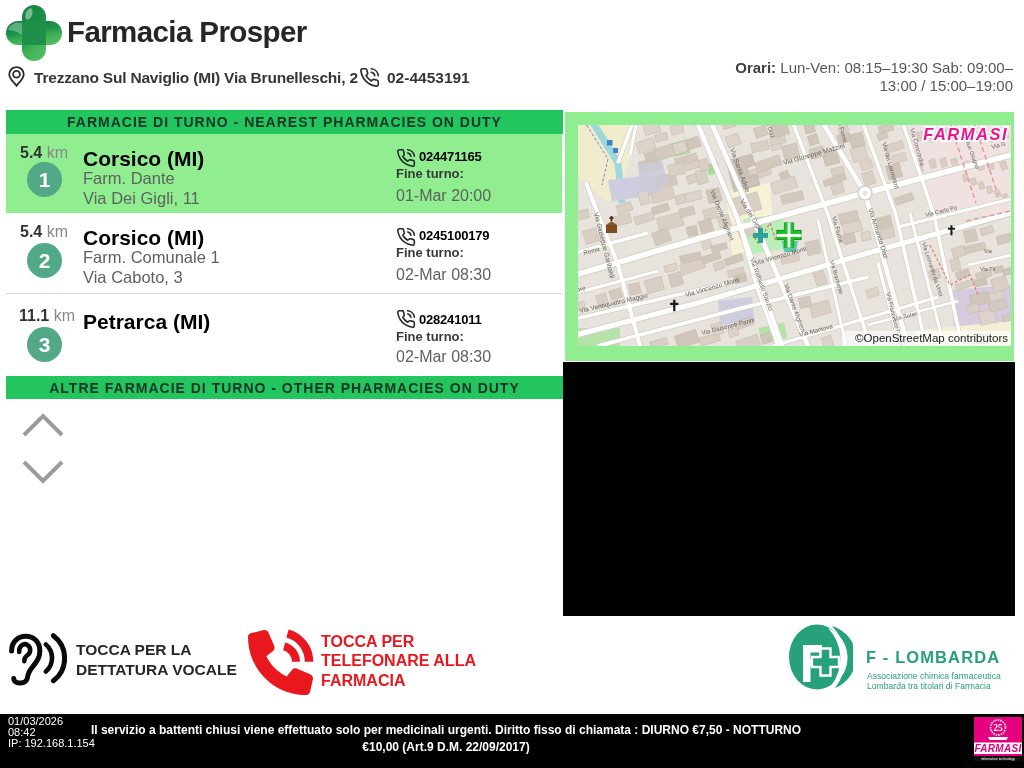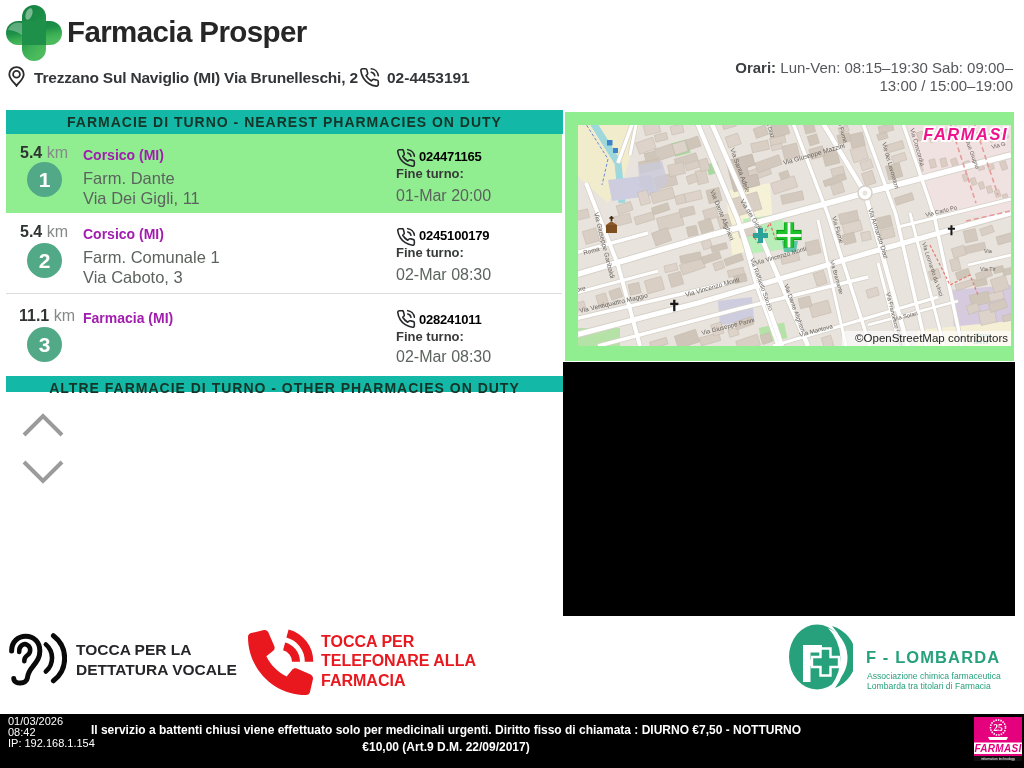--- a/index.html
+++ b/index.html
@@ -1,27 +1,27 @@
 <!DOCTYPE html>
 <html><head>
 <meta charset="utf-8">
 <style>
 html,body{margin:0;padding:0;}
 body{width:1024px;height:768px;position:relative;overflow:hidden;background:#fff;
   font-family:"Liberation Sans",sans-serif;}
 .abs{position:absolute;}
-.band{position:absolute;left:6px;width:557px;height:24px;background:#14b8a6;
+.band{position:absolute;left:6px;width:557px;height:24px;background:#22c55e;
   color:#143527;font-weight:bold;font-size:14px;text-align:center;line-height:24px;
   letter-spacing:1px;}
 .row{position:absolute;left:6px;width:556px;height:79px;}
 .dist{position:absolute;left:14px;top:10px;font-size:16px;color:#2f3331;font-weight:bold;}
 .dist span{font-weight:normal;color:#85898a;}
 .numc{position:absolute;left:21px;top:28px;width:35px;height:35px;border-radius:50%;
   background:#52a987;color:#fff;font-weight:bold;font-size:21px;text-align:center;line-height:35px;}
-.city{position:absolute;left:77px;top:13px;font-size:14px;font-weight:bold;color:#a21caf;}
+.city{position:absolute;left:77px;top:13px;font-size:21px;font-weight:bold;color:#000000;}
 .sub{position:absolute;left:77px;top:35px;font-size:16.5px;color:#5c635e;line-height:19.5px;}
 .phnum{position:absolute;left:413px;top:15px;font-size:13px;letter-spacing:-0.2px;font-weight:bold;color:#000000;}
 .fine{position:absolute;left:390px;top:32px;font-size:13px;font-weight:bold;color:#373a38;}
 .fdate{position:absolute;left:390px;top:53px;font-size:16px;color:#5c635e;}
 .rowphone{position:absolute;left:390px;top:14px;}
 svg{display:block;}
 </style>
 </head>
 <body>
 
@@ -107,37 +107,37 @@
 
   <div class="fdate">02-Mar 08:30</div>
 </div>
 
 <div class="row" style="top:293px;height:81px;background:#fff;border-top:1px solid #ddd;">
 
   <div class="dist" style="top:13px;left:13px;">11.1 <span>km</span></div>
 
   <div class="numc" style="top:33px;">3</div>
 
-  <div class="city" style="top:16px;">Farmacia (MI)</div>
+  <div class="city" style="top:16px;">Petrarca (MI)</div>
 
 
   <svg class="rowphone" style="top:15px" width="20" height="20" viewBox="0 0 24 24" fill="none" stroke="#26292b" stroke-width="1.9" stroke-linecap="round" stroke-linejoin="round">
   <path d="M14.05 2a9 9 0 0 1 8 7.94"></path>
       <path d="M14.05 6A5 5 0 0 1 18 9.95"></path>
   <path d="M22 16.92v3a2 2 0 0 1-2.18 2 19.79 19.79 0 0 1-8.63-3.07 19.5 19.5 0 0 1-6-6 19.79 19.79 0 0 1-3.07-8.67A2 2 0 0 1 4.11 2h3a2 2 0 0 1 2 1.72 12.84 12.84 0 0 0 .7 2.81 2 2 0 0 1-.45 2.11L8.09 9.91a16 16 0 0 0 6 6l1.27-1.27a2 2 0 0 1 2.11-.45 12.84 12.84 0 0 0 2.81.7A2 2 0 0 1 22 16.92z"></path>
   </svg>
 
   <div class="phnum" style="top:18px;">028241011</div>
 
   <div class="fine" style="top:35px;">Fine turno:</div>
 
   <div class="fdate" style="top:54px;">02-Mar 08:30</div>
 </div>
 
-<div class="band" style="top:376px;height:16px;line-height:25px;">ALTRE FARMACIE DI TURNO - OTHER PHARMACIES ON DUTY</div>
+<div class="band" style="top:376px;height:23px;line-height:25px;">ALTRE FARMACIE DI TURNO - OTHER PHARMACIES ON DUTY</div>
 
 <svg class="abs" style="left:20px;top:412px" width="46" height="26" viewBox="0 0 46 26">
 <polyline points="4,23 23,4 42,23" fill="none" stroke="#9b9b9b" stroke-width="4"></polyline>
 </svg>
 
 <svg class="abs" style="left:20px;top:459px" width="46" height="26" viewBox="0 0 46 26">
 <polyline points="4,3 23,22 42,3" fill="none" stroke="#9b9b9b" stroke-width="4"></polyline>
 </svg>
 
 <svg class="abs" style="left:565px;top:112px" width="449" height="249" viewBox="0 0 449 249">

